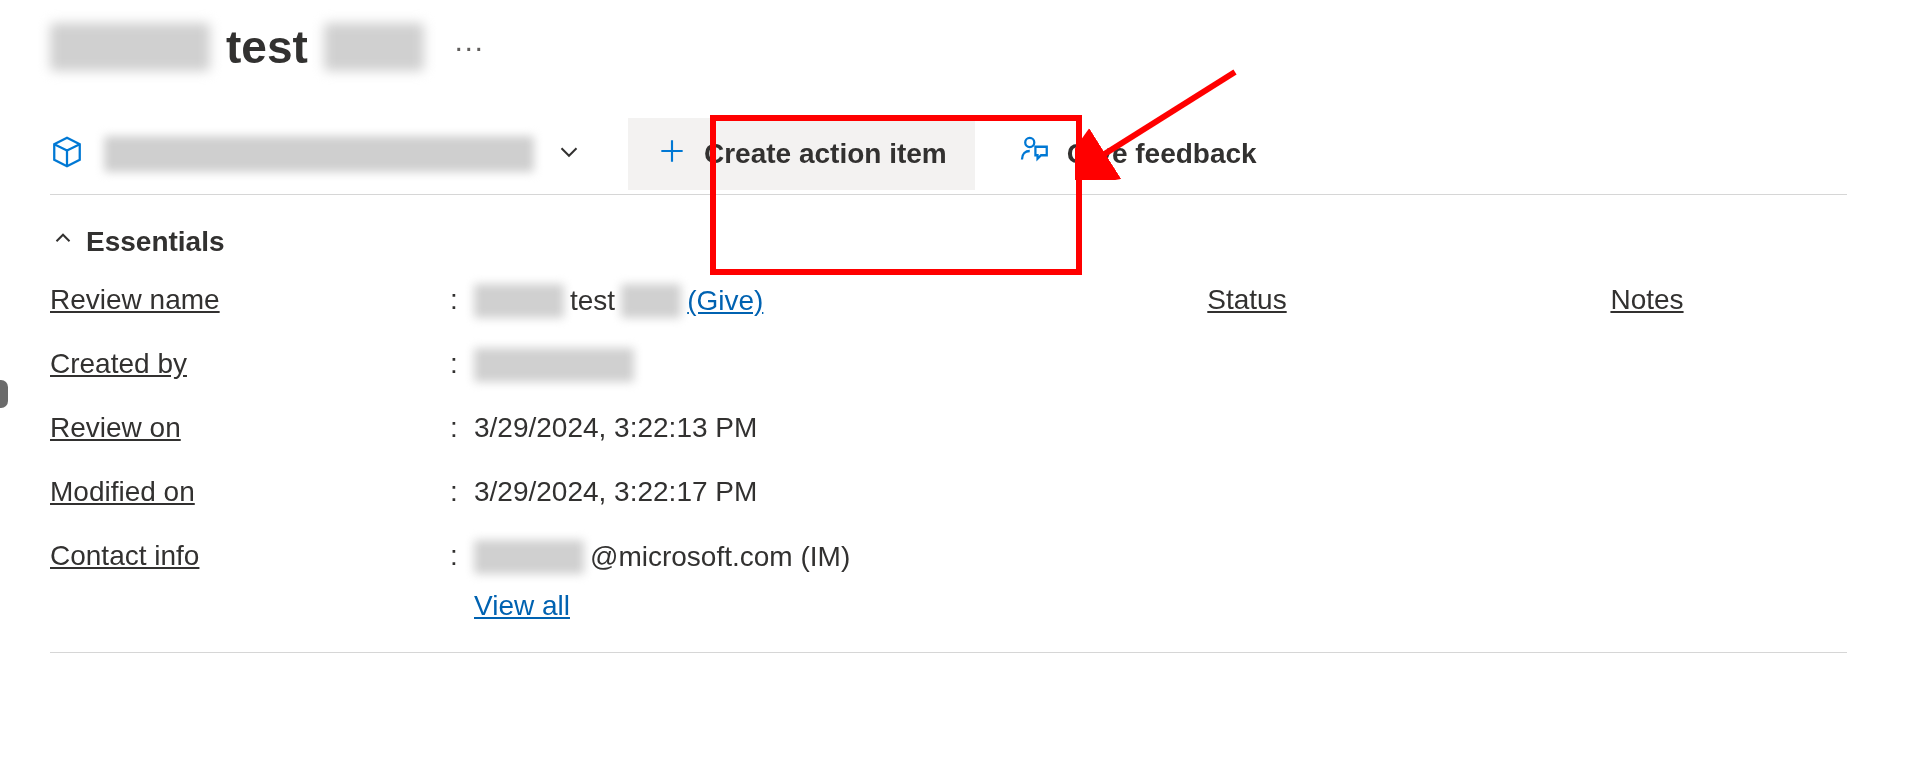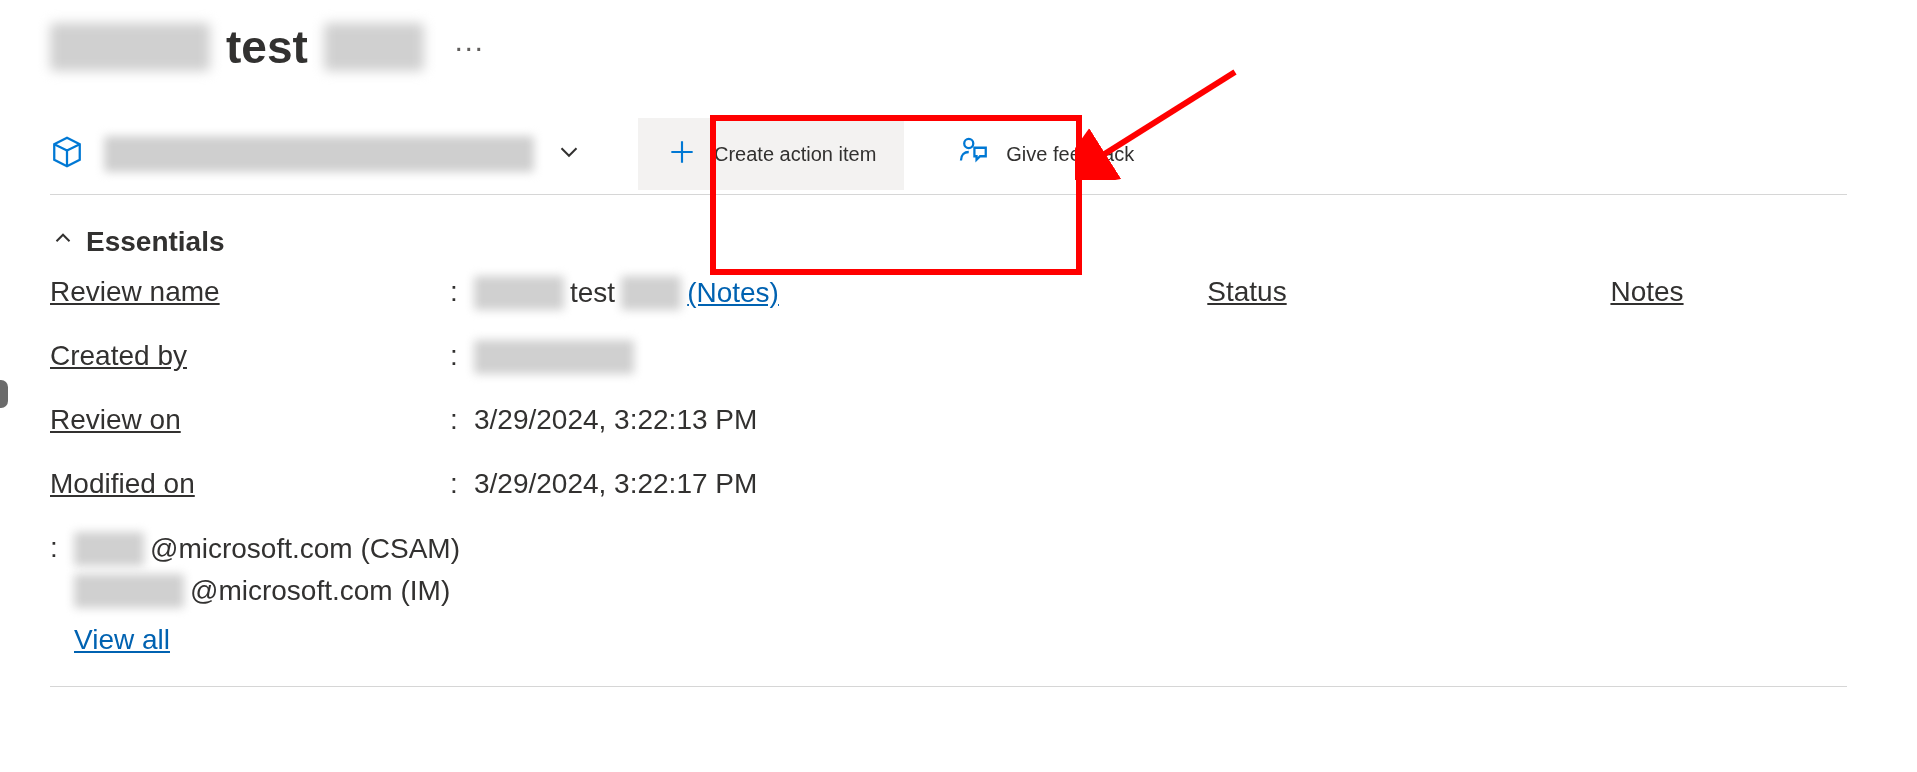--- a/index.html
+++ b/index.html
@@ -90,24 +90,25 @@
   .toolbar .chevron {
     color:#323130;
   }
 
   .toolbar .tool-btn {
     display:flex;
     align-items:center;
     gap:16px;
     padding: 0 28px;
     height: 72px;
-    font-size:20px;
+    font-size:28px;
     color:#323130;
     cursor:pointer;
-    margin-left:24px;
+    margin-left:14px;
+    font-weight:bold;
   }
   .toolbar .tool-btn.highlighted {
     background:#f3f2f1;
   }
   .toolbar .tool-btn svg,
   .toolbar .dropdown-btn svg {
     flex-shrink:0;
   }
   .plus-icon { color:#0078d4; }
 
@@ -126,21 +127,21 @@
   .essentials {
     padding-top: 30px;
   }
   .essentials-header {
     display:flex;
     align-items:center;
     gap:10px;
     font-size:28px;
     font-weight:600;
     cursor:pointer;
-    margin-bottom: 18px;
+    margin-bottom: 26px;
   }
   .essentials-header .chev-up { color:#323130; }
 
   .essentials-grid {
     display:flex;
     width:100%;
   }
   .col-left {
     width: 1280px;
     display:flex;
@@ -269,21 +270,21 @@
       <div class="col-left">
 
         <div class="row">
           <span class="lbl">Review name</span>
           <span class="colon">:</span>
           <span class="val">
             <span class="v-line">
               <span class="blur-chip" style="width:90px"></span>
               <span>test</span>
               <span class="blur-chip" style="width:60px"></span>
-              <span class="link">(Notes)</span>
+              <span class="link">(Give)</span>
             </span>
           </span>
         </div>
 
         <div class="row">
           <span class="lbl">Created by</span>
           <span class="colon">:</span>
           <span class="val">
             <span class="v-line">
               <span class="blur-chip" style="width:160px"></span>
@@ -301,26 +302,23 @@
 
         <div class="row">
           <span class="lbl">Modified on</span>
           <span class="colon">:</span>
           <span class="val">
             <span class="v-line">3/29/2024, 3:22:17 PM</span>
           </span>
         </div>
 
         <div class="row">
-          <span class="colon">:</span>
-          <span class="val">
-            <span class="v-line">
-              <span class="blur-chip" style="width:70px"></span>
-              <span>@microsoft.com (CSAM)</span>
-            </span>
+          <span class="lbl">Contact info</span>
+          <span class="colon">:</span>
+          <span class="val">
             <span class="v-line">
               <span class="blur-chip" style="width:110px"></span>
               <span>@microsoft.com (IM)</span>
             </span>
             <span class="link" style="margin-top:8px">View all</span>
           </span>
         </div>
 
       </div>
 

